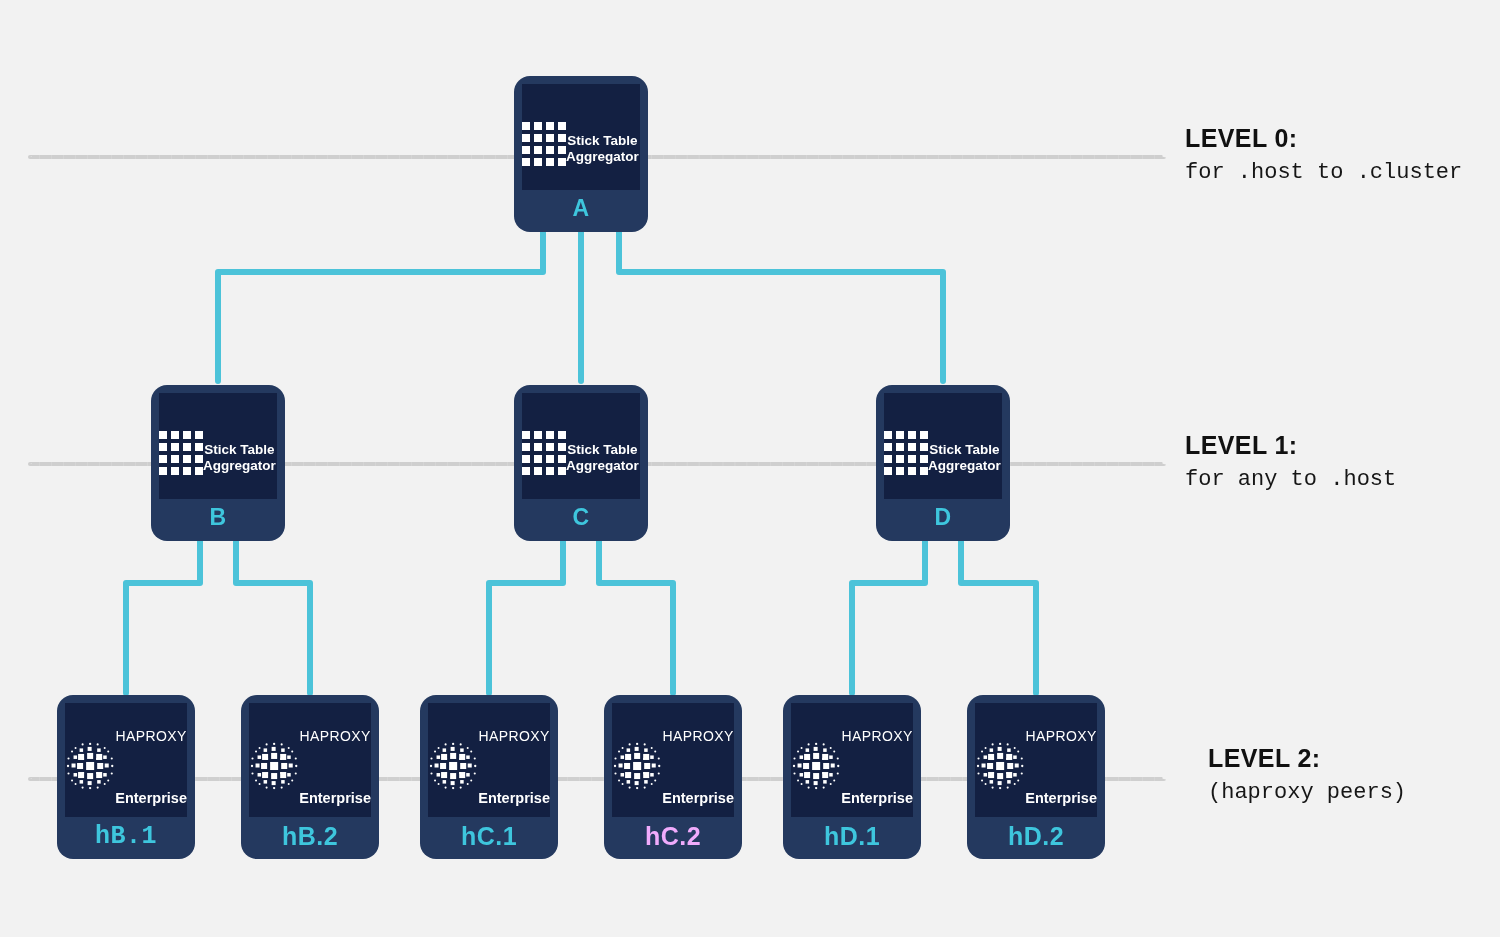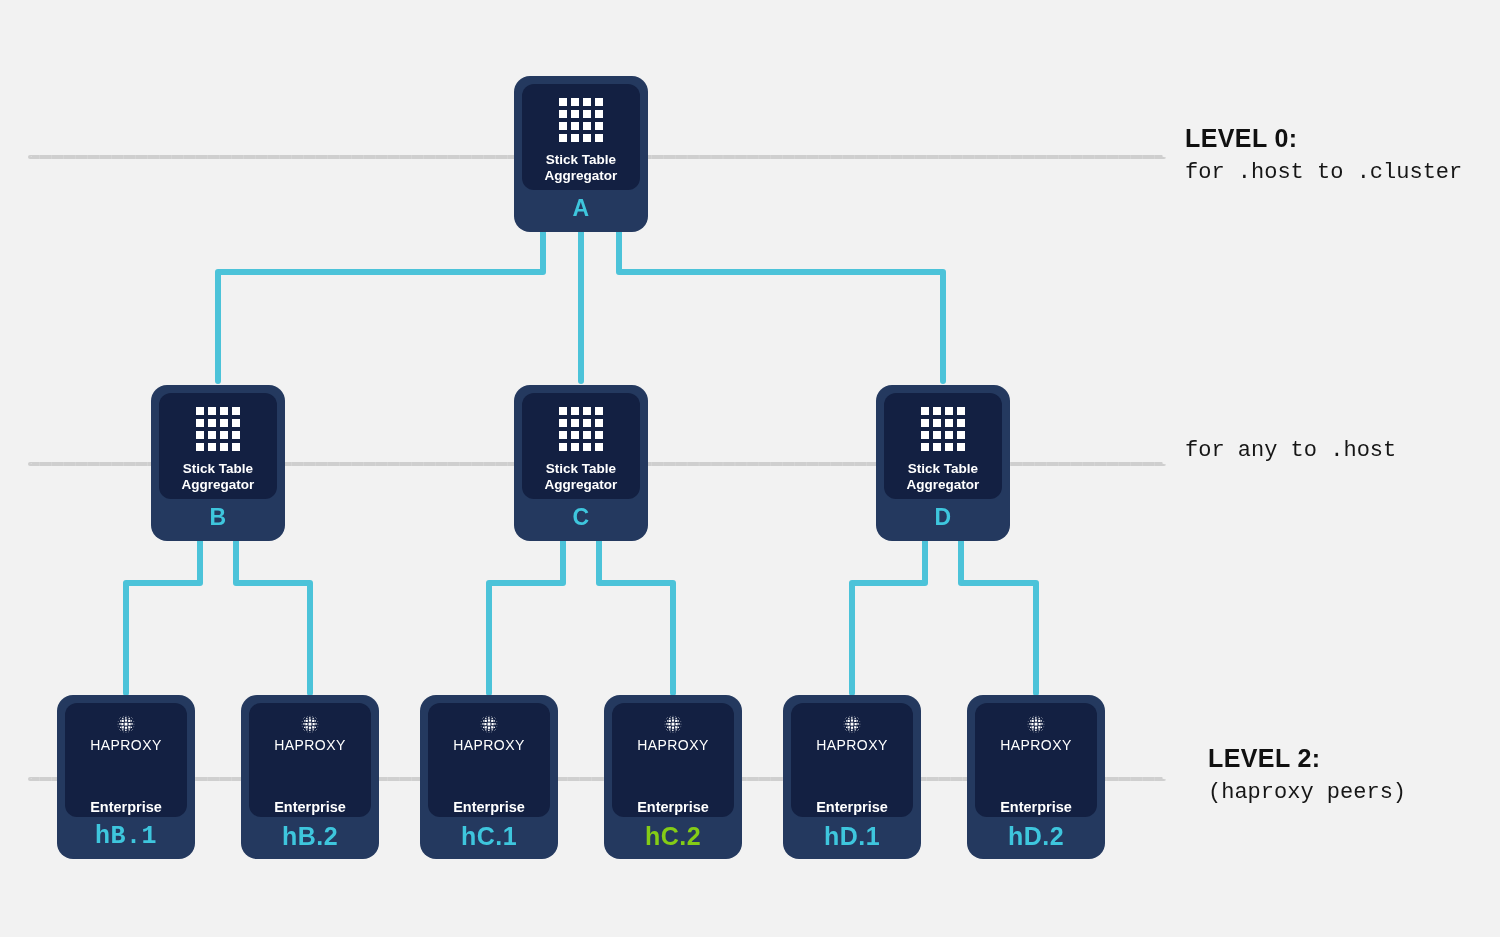--- a/index.html
+++ b/index.html
@@ -45,24 +45,24 @@
     position: absolute;
     background: #24395f;
     border-radius: 16px;
     box-sizing: border-box;
     display: flex;
     flex-direction: column;
     align-items: center;
   }
   .node-inner {
     background: #132042;
-    border-radius: 12px;
+    border-radius: 0;
     box-sizing: border-box;
     display: flex;
-    flex-direction: column;
+    flex-direction: row;
     align-items: center;
     justify-content: flex-start;
     width: calc(100% - 16px);
     margin-top: 8px;
   }
   .node-title {
     color: #ffffff;
     font-weight: bold;
     text-align: center;
     line-height: 1.22;
@@ -521,21 +521,21 @@
               <circle cx="64" cy="36" r="2.2"></circle>
             <circle cx="36" cy="64" r="2.2"></circle>
               <circle cx="64" cy="64" r="2.2"></circle>
           </g>
         </svg>
         <div class="node-title">
           <div class="hap-brand-top">HAPROXY</div>
           <div class="hap-brand-bottom">Enterprise</div>
         </div>
       </div>
-      <div class="node-tag" style="color:#84cc16;">hC.2</div>
+      <div class="node-tag" style="color:#f0abfc;">hC.2</div>
     </div>
 
     <div class="node hap" style="left:783px; top:695px;">
       <div class="node-inner">
         <svg class="hap-logo" width="62" height="62" viewBox="0 0 100 100">
           <g fill="#ffffff">
             <rect x="42" y="42" width="16" height="16"></rect>
             <rect x="26" y="26" width="12" height="12"></rect>
               <rect x="62" y="26" width="12" height="12"></rect>
             <rect x="26" y="62" width="12" height="12"></rect>
@@ -660,20 +660,21 @@
   </div>
 
   <div class="layer-labels">
 
     <div class="level-label" style="left:1185px; top:124px;">
       <div class="lvl-title">LEVEL 0:</div>
       <div class="lvl-sub">for .host to .cluster</div>
     </div>
 
     <div class="level-label" style="left:1185px; top:431px;">
+      <div class="lvl-title">LEVEL 1:</div>
       <div class="lvl-sub">for any to .host</div>
     </div>
 
     <div class="level-label" style="left:1208px; top:744px;">
       <div class="lvl-title">LEVEL 2:</div>
       <div class="lvl-sub">(haproxy peers)</div>
     </div>
 
   </div>
 

